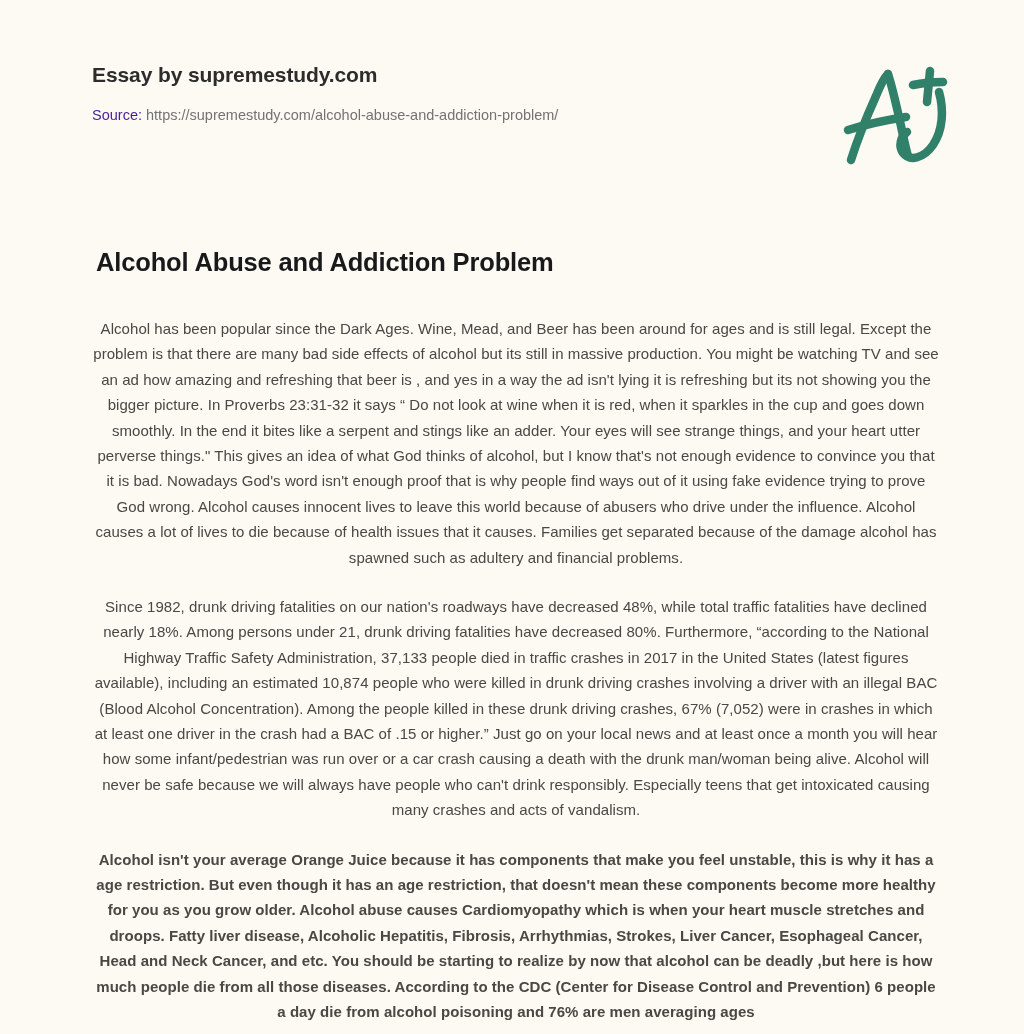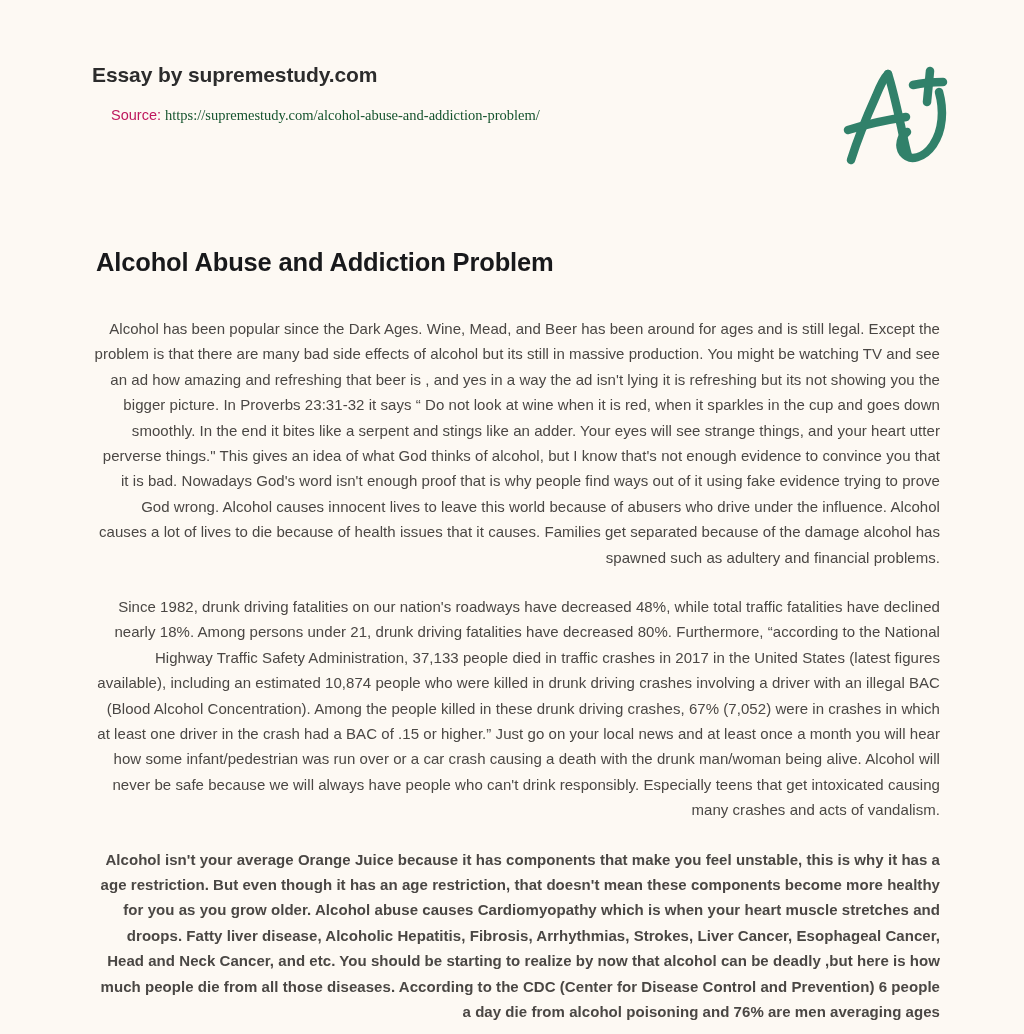--- a/index.html
+++ b/index.html
@@ -49,28 +49,26 @@
   }
 
   .source-line {
     margin: 19px 0 0 0;
     font-size: 14.5px;
     line-height: 1.3;
     white-space: nowrap;
   }
 
   .source-label {
-    color: #be185d;
-    margin-left: 19px;
+    color: #4c1d95;
   }
 
   .source-url {
-    color: #14532d;
+    color: #737373;
     text-decoration: none;
-    font-family: Liberation Serif, serif;
   }
 
   
   .logo {
     position: absolute;
     right: 70px;
     top: 52px;
     width: 120px;
     height: 130px;
     display: block;
@@ -100,21 +98,21 @@
 
   .article-body {
     margin-top: 37px;
   }
 
   .para {
     margin: 0 0 24px 0;
     font-size: 15px;
     line-height: 25.4px;
     color: #4a4744;
-    text-align: right;
+    text-align: center;
     letter-spacing: 0.05px;
   }
   .para:last-child {
     margin-bottom: 0;
     font-weight: bold;
   }
 </style>
 </head>
 <body>
 

